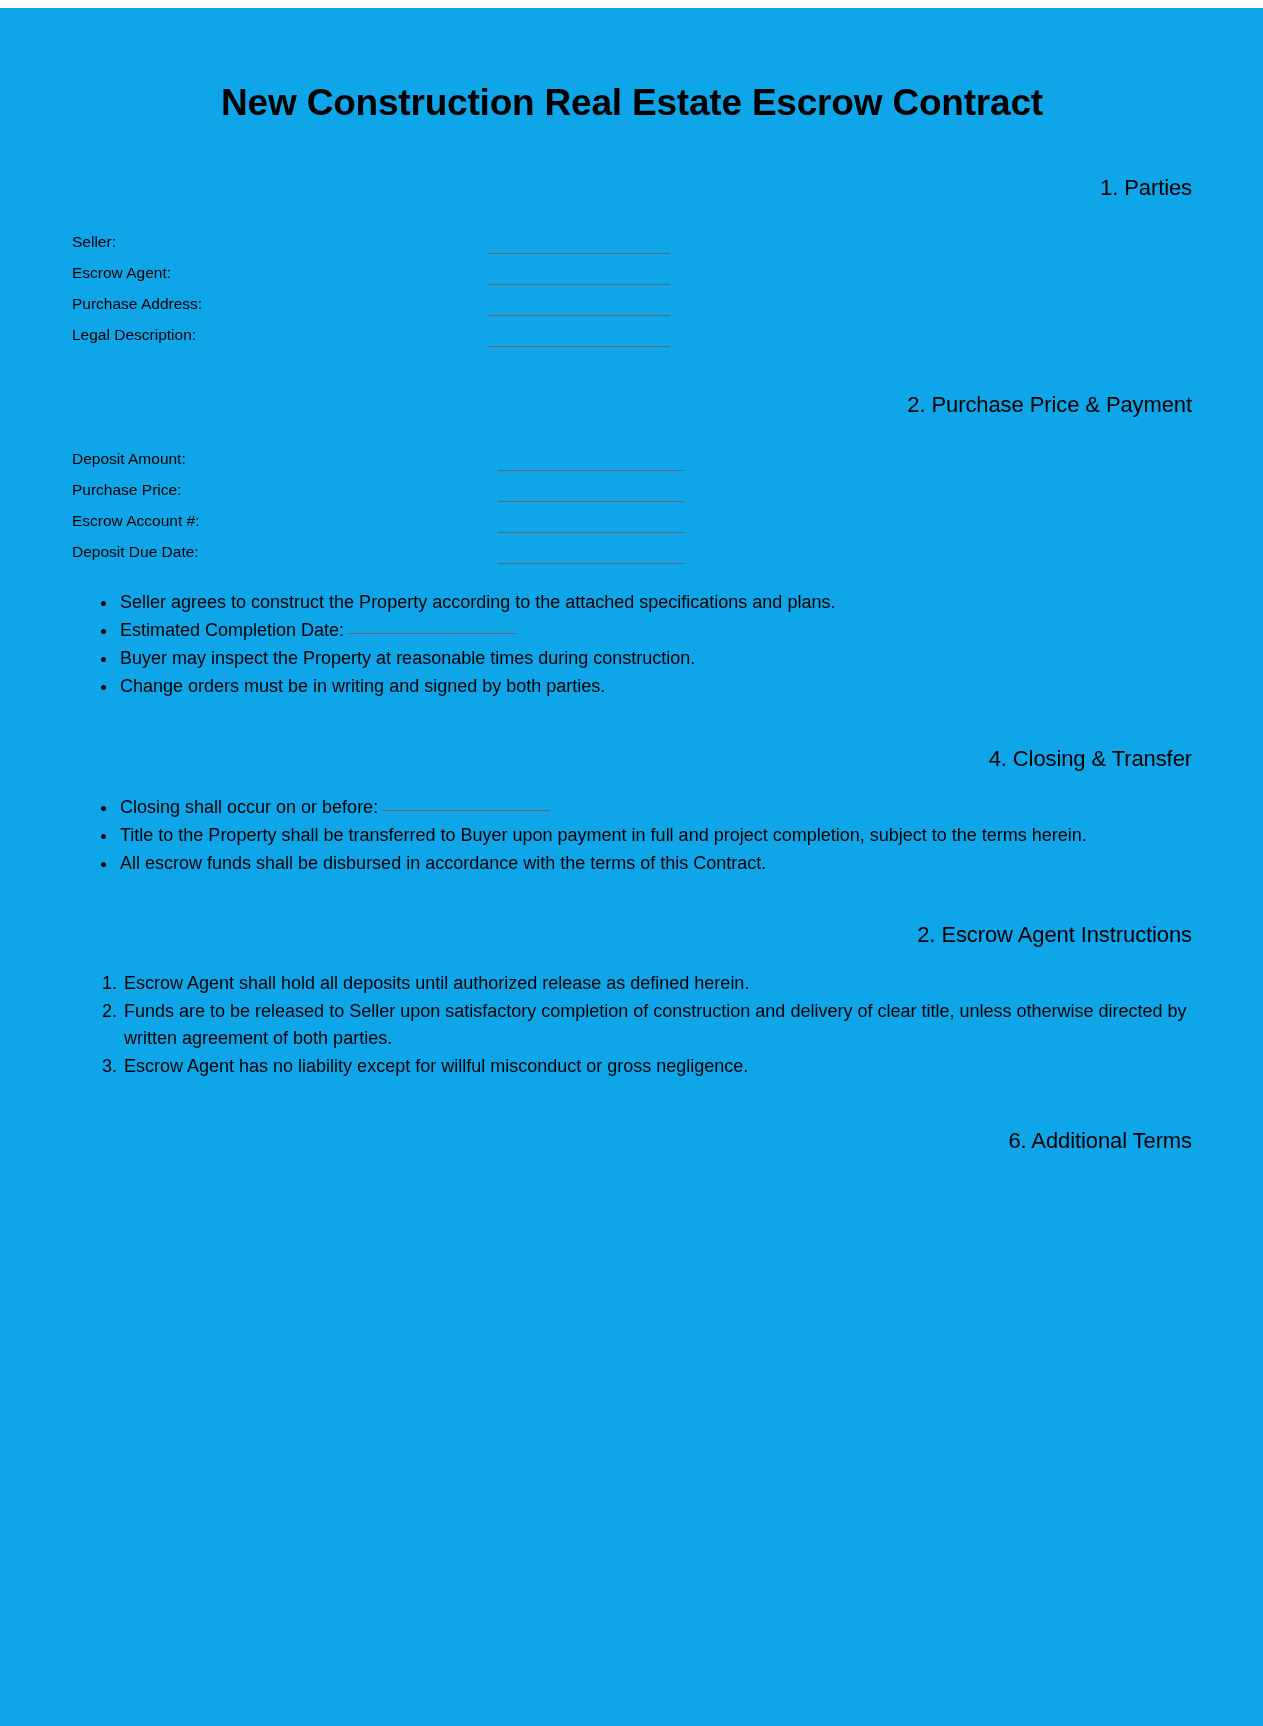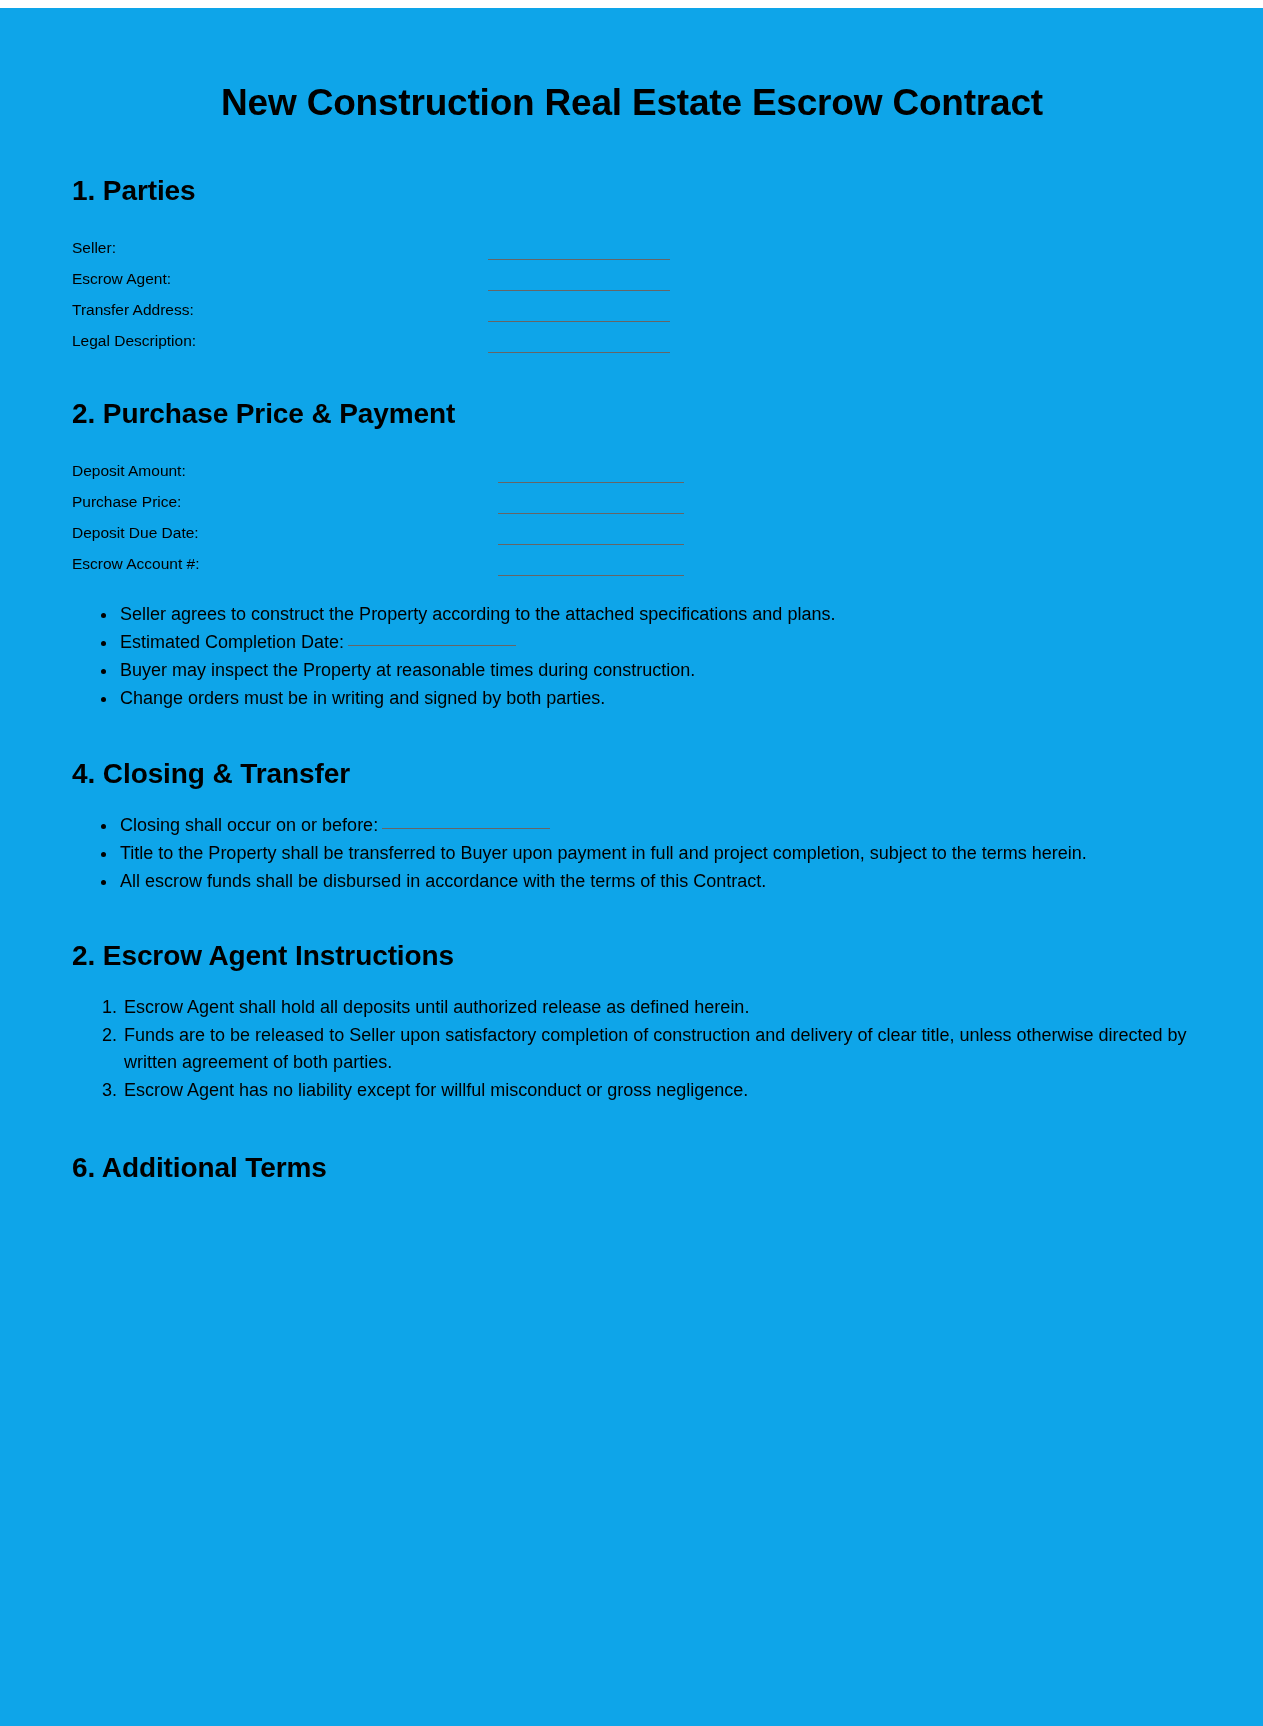--- a/index.html
+++ b/index.html
@@ -37,26 +37,27 @@
     letter-spacing: -0.2px;
     font-stretch: condensed;
     margin: 0;
     padding-top: 74px;
     line-height: 1.15;
     color: #000;
   }
 
   
   .section-heading {
-    font-size: 28px;
-    font-weight: bold;
+    font-size: 22px;
+    font-weight: normal;
     font-stretch: condensed;
     letter-spacing: -0.1px;
     margin: 0;
     color: #000;
+    text-align: right;
   }
   .sec1-h { padding-top: 50px; }
   .sec2-h { padding-top: 42px; }
   .sec3-h { padding-top: 43px; }
   .sec4-h { padding-top: 45px; }
   .sec5-h { padding-top: 44px; }
   .sec6-h { padding-top: 47px; }
 
   
   .fields {
@@ -141,46 +142,46 @@
     <div class="fields fields-1">
       <div class="field-row">
         <span class="field-label">Seller:</span>
         <span class="field-blank"></span>
       </div>
       <div class="field-row">
         <span class="field-label">Escrow Agent:</span>
         <span class="field-blank"></span>
       </div>
       <div class="field-row">
-        <span class="field-label">Transfer Address:</span>
+        <span class="field-label">Purchase Address:</span>
         <span class="field-blank"></span>
       </div>
       <div class="field-row">
         <span class="field-label">Legal Description:</span>
         <span class="field-blank"></span>
       </div>
     </div>
 
     <h2 class="section-heading sec2-h">2. Purchase Price &amp; Payment</h2>
 
     <div class="fields fields-2">
       <div class="field-row">
         <span class="field-label">Deposit Amount:</span>
         <span class="field-blank"></span>
       </div>
       <div class="field-row">
         <span class="field-label">Purchase Price:</span>
         <span class="field-blank"></span>
       </div>
       <div class="field-row">
+        <span class="field-label">Escrow Account #:</span>
+        <span class="field-blank"></span>
+      </div>
+      <div class="field-row">
         <span class="field-label">Deposit Due Date:</span>
-        <span class="field-blank"></span>
-      </div>
-      <div class="field-row">
-        <span class="field-label">Escrow Account #:</span>
         <span class="field-blank"></span>
       </div>
     </div>
 
 
     <ul class="doc-list">
       <li><span>Seller agrees to construct the Property according to the attached specifications and plans.</span></li>
       <li><span>Estimated Completion Date:</span><span class="inline-blank"></span></li>
       <li><span>Buyer may inspect the Property at reasonable times during construction.</span></li>
       <li><span>Change orders must be in writing and signed by both parties.</span></li>

